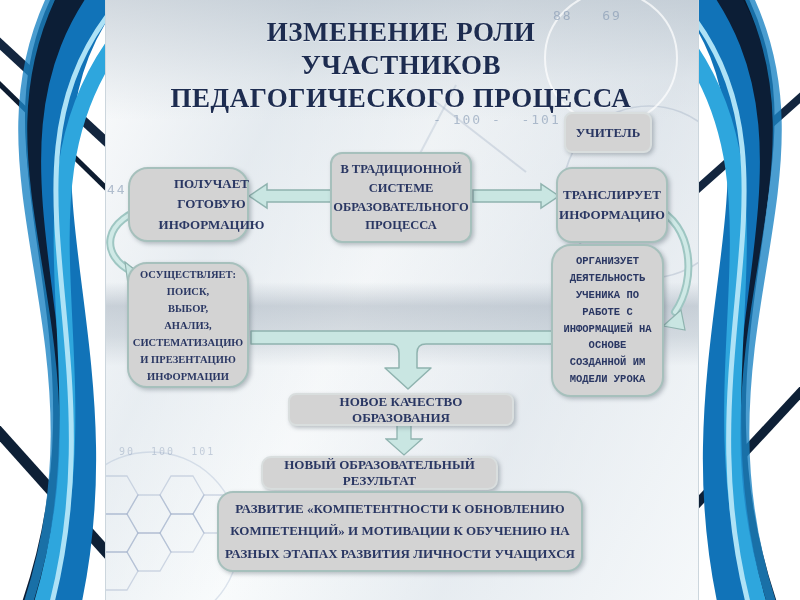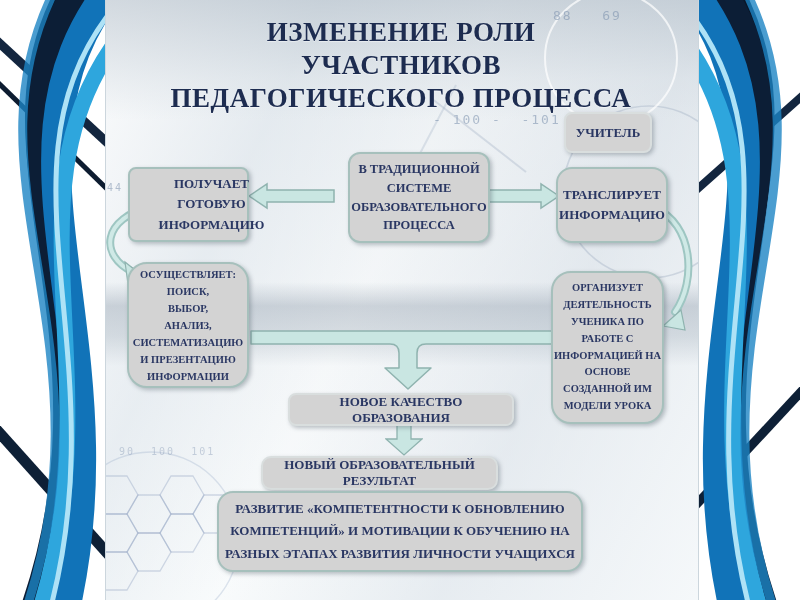--- a/index.html
+++ b/index.html
@@ -38,25 +38,25 @@
   .bx{
     position:absolute;background:#d3d3d3;border:2px solid #a6c0bc;
     display:flex;align-items:center;justify-content:center;text-align:center;
     font-weight:700;color:#2a3763;white-space:pre-line;
     box-shadow:2px 2px 4px rgba(70,82,94,0.35);
     box-sizing:border-box;
   }
   .bx-light{border-color:#d9dede;}
   #box-student   {left:147px;top:111px;width:97px;height:38px;border-radius:8px;font-size:13px;}
   #box-teacher   {left:564px;top:112px;width:88px;height:41px;border-radius:8px;font-size:13px;}
-  #box-receives  {left:128px;top:167px;width:121px;height:75px;border-radius:8px;font-size:13px;line-height:1.55;padding-left:46px;}
-  #box-traditional{left:348px;top:152px;width:142px;height:91px;border-radius:12px;font-size:12.5px;line-height:1.5;}
+  #box-receives  {left:128px;top:167px;width:121px;height:75px;border-radius:20px;font-size:13px;line-height:1.55;padding-left:46px;}
+  #box-traditional{left:330px;top:152px;width:142px;height:91px;border-radius:12px;font-size:12.5px;line-height:1.5;}
   #box-translates{left:556px;top:167px;width:112px;height:76px;border-radius:16px;font-size:13px;line-height:1.55;}
   #box-performs  {left:127px;top:262px;width:122px;height:126px;border-radius:20px;font-size:10.5px;line-height:1.62;justify-content:center;}
-  #box-organizes {left:551px;top:271px;width:113px;height:153px;border-radius:20px;font-size:10.5px;line-height:1.6;}
+  #box-organizes {left:551px;top:244px;width:113px;height:153px;border-radius:20px;font-size:10.5px;line-height:1.6;font-family:Liberation Mono, monospace;}
   #box-quality   {left:288px;top:393px;width:226px;height:33px;border-radius:8px;font-size:13px;}
   #box-result    {left:261px;top:456px;width:237px;height:34px;border-radius:10px;font-size:13px;}
   #box-development{left:217px;top:491px;width:366px;height:81px;border-radius:16px;font-size:13px;line-height:1.7;}
   .arrow-svg{position:absolute;pointer-events:none;}
 </style>
 </head>
 <body>
 
 <div id="canvas">
 
@@ -106,21 +106,21 @@
         <polygon points="11,-19 22,0 11,19 -11,19 -22,0 -11,-19" transform="translate(43,552)"></polygon>
         <polygon points="11,-19 22,0 11,19 -11,19 -22,0 -11,-19" transform="translate(10,571)"></polygon>
         <polygon points="11,-19 22,0 11,19 -11,19 -22,0 -11,-19" transform="translate(76,495)"></polygon>
         <polygon points="11,-19 22,0 11,19 -11,19 -22,0 -11,-19" transform="translate(76,533)"></polygon>
         <polygon points="11,-19 22,0 11,19 -11,19 -22,0 -11,-19" transform="translate(109,514)"></polygon>
       </g>
     </svg>
 
     <div class="faint-num" style="left:447px;top:8px;">88   69</div>
     <div class="faint-num" style="left:327px;top:112px;">- 100 -  -101 -  42</div>
-    <div class="faint-num" style="left:1px;top:182px;font-size:10px;">44</div>
+    <div class="faint-num" style="left:1px;top:182px;font-size:13px;">44</div>
     <div class="faint-num" style="left:13px;top:446px;font-size:10px;color:rgba(140,158,185,0.45);">90  100  101</div>
 
     <div id="title">ИЗМЕНЕНИЕ РОЛИ УЧАСТНИКОВ
 ПЕДАГОГИЧЕСКОГО ПРОЦЕССА</div>
 
     <svg class="arrow-svg" style="left:141px;top:180px;" width="88" height="32" viewBox="0 0 88 32">
       <polygon points="2,16 20,4 20,10 87,10 87,22 20,22 20,28" fill="#c9e6e2" stroke="#8fb3af" stroke-width="1.5"></polygon>
     </svg>
 
     <svg class="arrow-svg" style="left:365px;top:180px;" width="90" height="32" viewBox="0 0 90 32">

